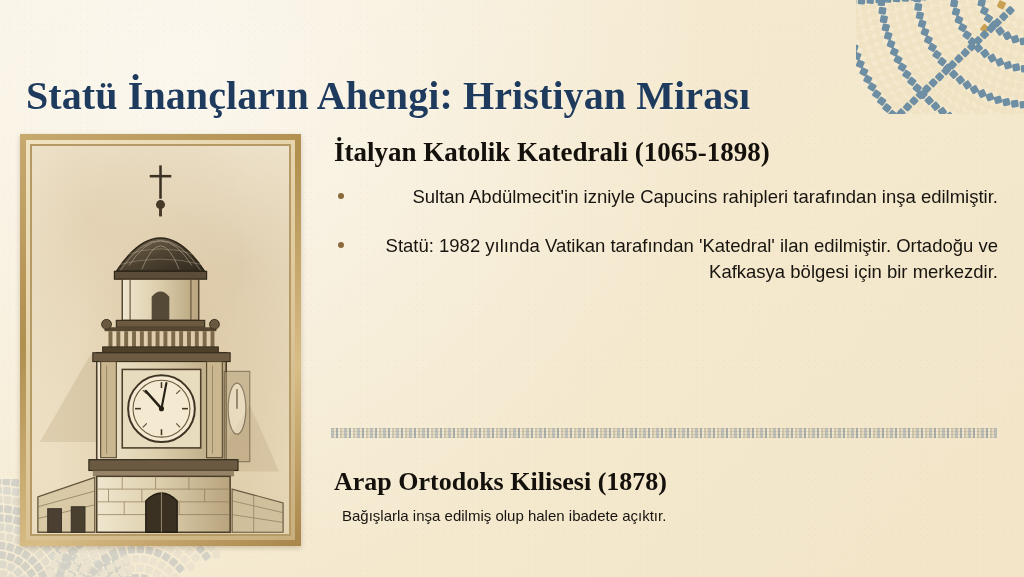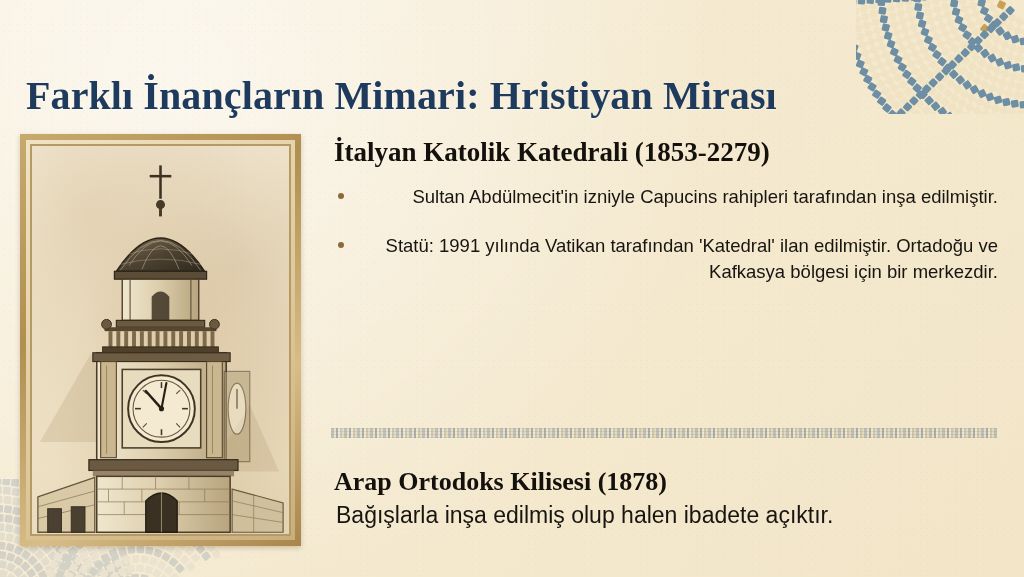--- a/index.html
+++ b/index.html
@@ -103,21 +103,21 @@
         #9fa8ac 0px,#9fa8ac 3px, #e6dcc2 3px,#e6dcc2 5px,
         #7d8c95 5px,#7d8c95 7px, #f0e7cf 7px,#f0e7cf 9px,
         #b9b29c 9px,#b9b29c 11px, #dcd2b6 11px,#dcd2b6 13px),
       repeating-linear-gradient(0deg,
         rgba(0,0,0,.10) 0px, rgba(0,0,0,.10) 1px, rgba(255,255,255,.20) 1px, rgba(255,255,255,.20) 3px);
     background-blend-mode:multiply;
     opacity:.62;
   }
 
   #bottom-block{position:absolute;left:334px;top:466px;width:664px;}
-  #subtext{font-size:23px;line-height:1.42;color:#181510;margin:2px;}
+  #subtext{font-size:15px;line-height:1.42;color:#181510;margin:8px;}
 </style>
 </head>
 <body>
 
 <div id="slide">
 
   <svg class="mosaic" id="mosaic-tr" viewBox="0 0 172 118" xmlns="http://www.w3.org/2000/svg">
     <defs>
       <clipPath id="clipTR">
           <rect x="0" y="0" width="172" height="118"></rect>
@@ -816,21 +816,21 @@
         <rect x="-3.70" y="-3.70" width="7.40" height="7.40" rx="1.33" fill="#e3ddcd" transform="translate(186.09,40.94) rotate(-65.9)"></rect>
         <rect x="-3.70" y="-3.70" width="7.40" height="7.40" rx="1.33" fill="#e3ddcd" transform="translate(194.12,45.01) rotate(-60.3)"></rect>
         <rect x="-3.70" y="-3.70" width="7.40" height="7.40" rx="1.33" fill="#e3ddcd" transform="translate(201.71,49.83) rotate(-54.8)"></rect>
         <rect x="-3.70" y="-3.70" width="7.40" height="7.40" rx="1.33" fill="#e3ddcd" transform="translate(208.80,55.37) rotate(-49.3)"></rect>
         <rect x="-3.70" y="-3.70" width="7.40" height="7.40" rx="1.33" fill="#e3ddcd" transform="translate(215.33,61.56) rotate(-43.7)"></rect>
         <rect x="-3.70" y="-3.70" width="7.40" height="7.40" rx="1.33" fill="#e3ddcd" transform="translate(221.23,68.35) rotate(-38.2)"></rect>
         <rect x="-3.70" y="-3.70" width="7.40" height="7.40" rx="1.33" fill="#e3ddcd" transform="translate(226.45,75.68) rotate(-32.7)"></rect>
       </g>
   </svg>
 
-  <h1 id="title">Farklı İnançların Mimari: Hristiyan Mirası</h1>
+  <h1 id="title">Statü İnançların Ahengi: Hristiyan Mirası</h1>
 
   <div id="figure-frame">
     <div id="figure-frame-inner">
       <div id="figure-mat">
         <svg id="figure-svg" viewBox="0 0 262 392" xmlns="http://www.w3.org/2000/svg">
           <defs>
             <linearGradient id="stoneG" x1="0" y1="0" x2="1" y2="0">
               <stop offset="0" stop-color="#efe6ce"></stop>
               <stop offset="0.45" stop-color="#ded0ae"></stop>
               <stop offset="1" stop-color="#b8a47e"></stop>
@@ -986,30 +986,30 @@
             <line x1="70" y1="230" x2="70" y2="310"></line>
             <line x1="196" y1="236" x2="196" y2="312"></line>
             <line x1="100" y1="214" x2="164" y2="214"></line>
           </g>
         </svg>
       </div>
     </div>
   </div>
 
   <div id="content">
-    <h2 class="section-heading" id="heading-1">İtalyan Katolik Katedrali (1853-2279)</h2>
+    <h2 class="section-heading" id="heading-1">İtalyan Katolik Katedrali (1065-1898)</h2>
 
     <ul id="bullets">
       <li>
         <span class="dot"></span>
         <span>Sultan Abdülmecit'in izniyle Capucins rahipleri tarafından inşa edilmiştir.</span>
       </li>
       <li>
         <span class="dot"></span>
-        <span>Statü: 1991 yılında Vatikan tarafından 'Katedral' ilan edilmiştir. Ortadoğu ve Kafkasya bölgesi için bir merkezdir.</span>
+        <span>Statü: 1982 yılında Vatikan tarafından 'Katedral' ilan edilmiştir. Ortadoğu ve Kafkasya bölgesi için bir merkezdir.</span>
       </li>
     </ul>
   </div>
 
   <div id="divider"></div>
 
   <div id="bottom-block">
     <h2 class="section-heading" id="heading-2">Arap Ortodoks Kilisesi (1878)</h2>
     <p id="subtext">Bağışlarla inşa edilmiş olup halen ibadete açıktır.</p>
   </div>

